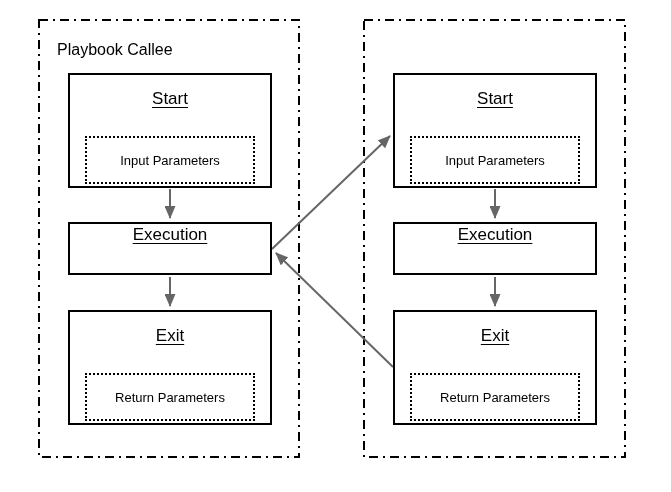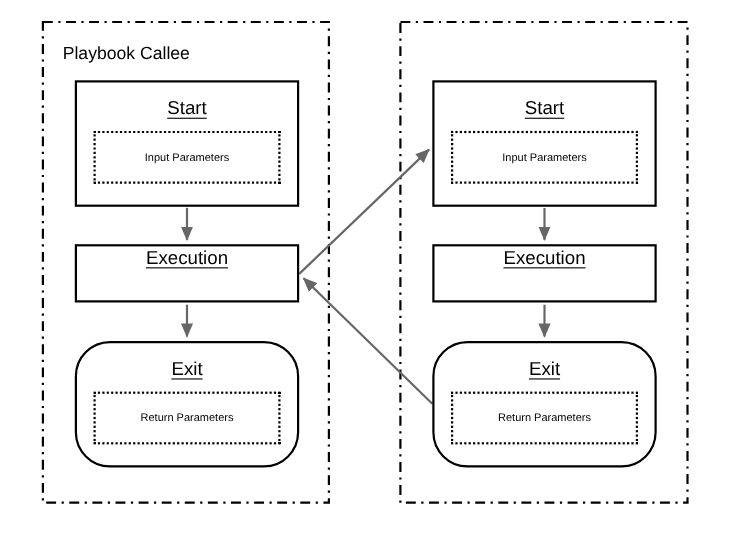--- a/index.html
+++ b/index.html
@@ -21,35 +21,35 @@
   .group{position:absolute;z-index:1;}
   .group.caller{left:38px;top:19px;width:262px;height:439px;}
   .group.callee{left:363px;top:19px;width:263px;height:439px;}
   .group-label{
     position:absolute;left:19px;top:21px;margin:0;
     font-size:16px;font-weight:normal;line-height:20px;
   }
   .node{
     position:absolute;left:30px;width:204px;box-sizing:border-box;
     background:#fff;border:2px solid var(--box-border);
-    display:flex;flex-direction:column;align-items:center;
+    display:flex;flex-direction:column;align-items:center;gap:17px;
   }
   .node-start{top:54px;height:115px;}
   .node-execution{top:203px;height:53px;}
-  .node-exit{top:291px;height:115px;border-radius:32px;}
+  .node-exit{top:291px;height:115px;}
   .node-title{
     font-size:17px;line-height:21px;text-decoration:underline;
     text-underline-offset:3px;margin-top:13px;
   }
   .node-execution .node-title{margin-top:0;}
   .param-box{
     margin-top:10px;width:170px;height:48px;box-sizing:border-box;
     border:2px dotted var(--box-border);
     display:flex;align-items:center;justify-content:center;
-    font-size:10px;
+    font-size:13px;
   }
 </style>
 </head>
 <body>
 
 <div class="canvas">
 
   <svg class="overlay" width="671" height="492" viewBox="0 0 671 492" xmlns="http://www.w3.org/2000/svg">
     <defs>
       <marker id="arrowhead" markerUnits="userSpaceOnUse" markerWidth="13" markerHeight="11" refX="12" refY="5.5" orient="auto">

